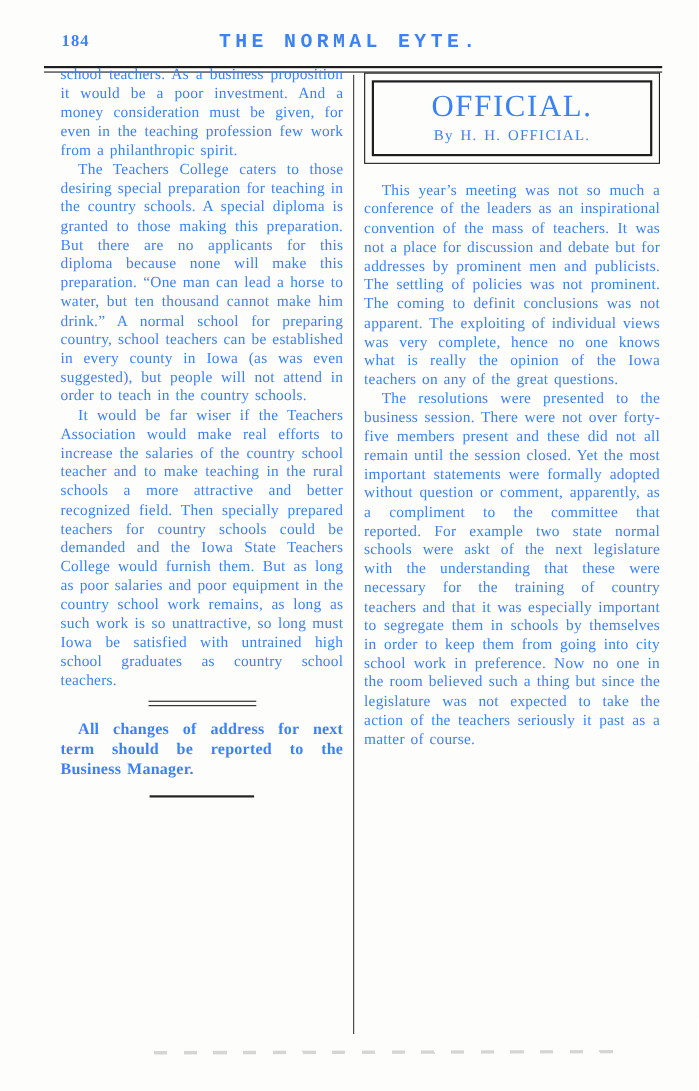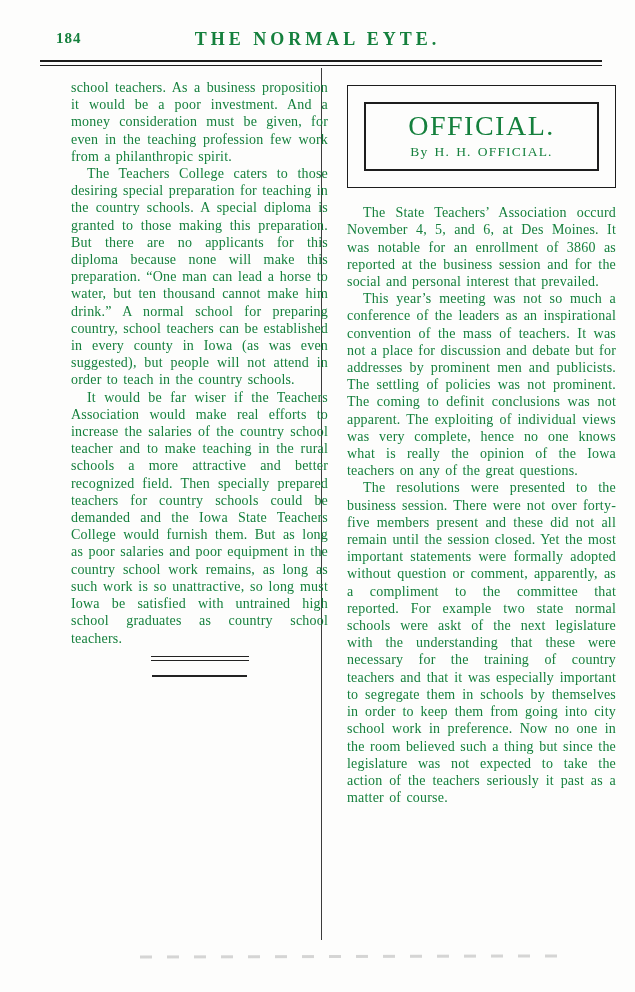--- a/index.html
+++ b/index.html
@@ -2,65 +2,65 @@
 <html><head>
 <meta charset="utf-8">
 <style>
   html, body { margin: 0; padding: 0; background: #ffffff; }
   .page {
     position: relative;
     width: 635px;
     height: 992px;
     background: #fdfdfc;
     font-family: "Liberation Serif", "DejaVu Serif", serif;
-    color: #15803d;
+    color: #3b82f6;
     overflow: hidden;
   }
 
   
   .page-number {
     position: absolute;
     left: 56px; top: 30px;
     font-size: 15px;
     font-weight: bold;
     letter-spacing: 1px;
   }
   .journal-title {
     position: absolute;
     left: 0; top: 29px;
     width: 100%;
     text-align: center;
     font-size: 18px;
     font-weight: bold;
     letter-spacing: 4px;
+    font-family: Liberation Mono, monospace;
   }
   .header-rule {
     position: absolute;
     left: 40px; right: 33px; top: 60px;
     height: 3px;
     border-top: 2.5px solid #1d1d1d;
     border-bottom: 1.2px solid #1d1d1d;
   }
 
   
   .column-divider {
     position: absolute;
     left: 321px; top: 68px;
     width: 1.3px; height: 872px;
     background: #3c3c3c;
   }
   .col {
     position: absolute;
-    top: 79px;
+    top: 60px;
     text-align: justify;
     font-size: 14px;
     line-height: 17.2px;
     letter-spacing: 0.2px;
     word-spacing: 1.5px;
-    margin-left: 16px;
   }
   .col-left  { left: 55px;  width: 257px; }
   .col-right { left: 331px; width: 269px; }
   .col p { margin: 0; text-indent: 16px; }
   .col p.no-indent { text-indent: 0; }
 
   
   .rule-double {
     width: 98px;
     height: 3px;
@@ -77,21 +77,21 @@
     font-weight: bold;
     font-size: 14.6px;
     line-height: 18.4px;
     text-indent: 16px;
     margin: 0;
   }
 
   
   .official-box {
     border: 1.2px solid #1d1d1d;
-    padding: 16px;
+    padding: 6px;
     margin: 6px 0 16px 0;
   }
   .official-box-inner {
     border: 2.2px solid #1d1d1d;
     text-align: center;
     padding: 7px 4px 9px 4px;
   }
   .official-title {
     font-size: 28px;
     letter-spacing: 1.5px;
@@ -127,33 +127,33 @@
 
   <div class="column-divider"></div>
 
   <div class="col col-left">
     <p class="no-indent">school teachers.  As a business proposition it would be a poor investment.  And a money consideration must be given, for even in the teaching profession few work from a philanthropic spirit.</p>
     <p>The Teachers College caters to those desiring special preparation for teaching in the country schools. A special diploma is granted to those making this preparation. But there are no applicants for this diploma because none will make this preparation.  “One man can lead a horse to water, but ten thousand cannot make him drink.”  A normal school for preparing country, school teachers can be established in every county in Iowa (as was even suggested), but people will not attend in order to teach in the country schools.</p>
     <p>It would be far wiser if the Teachers Association would make real efforts to increase the salaries of the country school teacher and to make teaching in the rural schools a more attractive and better recognized field.  Then specially prepared teachers for country schools could be demanded and the Iowa State Teachers College would furnish them.  But as long as poor salaries and poor equipment in the country school work remains, as long as such work is so unattractive, so long must Iowa be satisfied with untrained high school graduates as country school teachers.</p>
 
     <div class="rule-double"></div>
 
+    <p class="notice">All changes of address for next term should be reported to the Business Manager.</p>
 
     <div class="rule-single"></div>
 
   </div>
 
   <div class="col col-right">
     <div class="official-box">
       <div class="official-box-inner">
         <div class="official-title">OFFICIAL.</div>
         <div class="official-byline">By H. H. OFFICIAL.</div>
       </div>
     </div>
 
-    <p>The State Teachers’ Association occurd November 4, 5, and 6, at Des Moines.  It was notable for an enrollment of 3860 as reported at the business session and for the social and personal interest that prevailed.</p>
     <p>This year’s meeting was not so much a conference of the leaders as an inspirational convention of the mass of teachers. It was not a place for discussion and debate but for addresses by prominent men and publicists.  The settling of policies was not prominent.  The coming to definit conclusions was not apparent.  The exploiting of individual views was very complete, hence no one knows what is really the opinion of the Iowa teachers on any of the great questions.</p>
     <p>The resolutions were presented to the business session.  There were not over forty-five members present and these did not all remain until the session closed.  Yet the most important statements were formally adopted without question or comment, apparently, as a compliment to the committee that reported.  For example two state normal schools were askt of the next legislature with the understanding that these were necessary for the training of country teachers and that it was especially important to segregate them in schools by themselves in order to keep them from going into city school work in preference. Now no one in the room believed such a thing but since the legislature was not expected to take the action of the teachers seriously it past as a matter of course.</p>
   </div>
 
   <div class="scan-smudge"></div>
 
 </div>
 
 </body></html>

